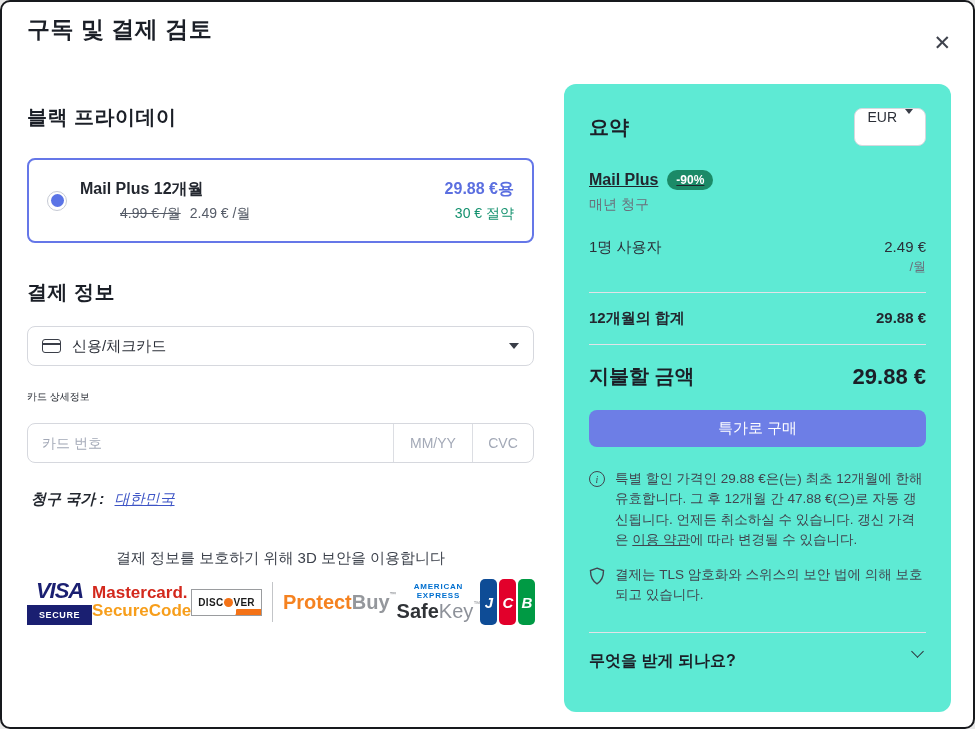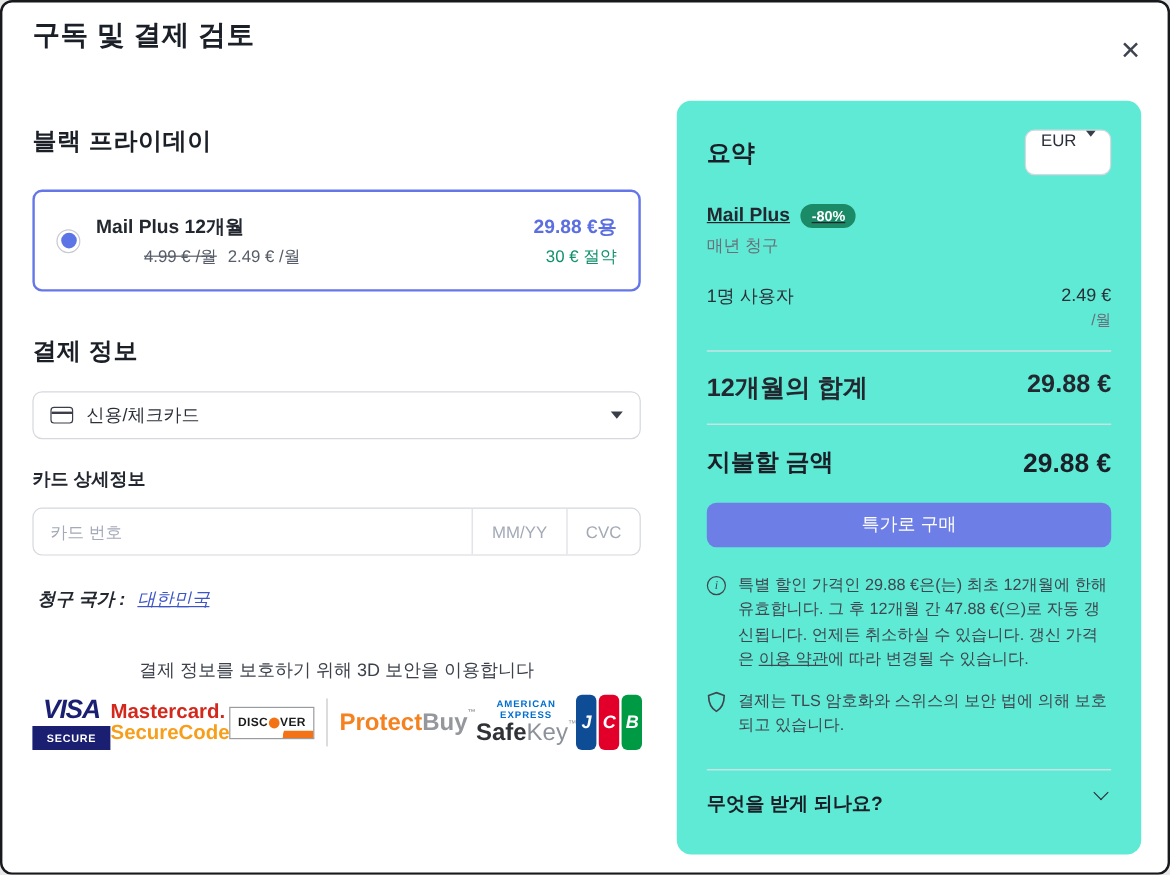--- a/index.html
+++ b/index.html
@@ -31,21 +31,21 @@
   .plan-total { font-size:16px; font-weight:bold; color:#5b6fe0; margin-bottom:5px; }
   .plan-save { font-size:14px; color:#13916e; }
   .select-box {
     position:absolute; left:25px; top:324px; width:507px; height:40px;
     border:1px solid #d6d8de; border-radius:8px; background:#fff;
     display:flex; align-items:center; padding:0 14px; cursor:pointer; font-size:15px; color:#2b2f38;
   }
   .card-glyph { width:19px; height:14px; border:1.6px solid #3a3e48; border-radius:3px; margin-right:11px; position:relative; flex:none; }
   .card-glyph b { position:absolute; left:0; right:0; top:3px; height:2.4px; background:#3a3e48; }
   .caret { margin-left:auto; width:0; height:0; border-left:5px solid transparent; border-right:5px solid transparent; border-top:6px solid #3a3e48; }
-  .field-label { position:absolute; left:25px; top:388px; font-size:15px; font-weight:bold; color:#23272f; }
+  .field-label { position:absolute; left:25px; top:388px; font-size:10px; font-weight:normal; color:#23272f; }
   .card-row {
     position:absolute; left:25px; top:421px; width:507px; height:40px;
     border:1px solid #d6d8de; border-radius:8px; background:#fff; display:flex; overflow:hidden;
   }
   .card-row input { border:none; outline:none; font-size:14px; color:#2b2f38; font-family:inherit; padding:0 14px; background:transparent; }
   .card-row input::placeholder { color:#a3a9b7; opacity:1; }
   .in-number { flex:1; }
   .in-exp { width:79px; border-left:1px solid #dcdee3 !important; text-align:center; padding:0 6px !important; }
   .in-cvc { width:61px; border-left:1px solid #dcdee3 !important; text-align:center; padding:0 6px !important; }
   .billing { position:absolute; left:29px; top:488px; font-size:15px;font-style:italic; }
@@ -92,21 +92,21 @@
   .plan-line { display:flex; align-items:center; gap:9px; margin-bottom:6px;text-decoration:underline; }
   .sum-plan { font-size:16px; font-weight:bold; color:#23272f; }
   .badge { background:#1b8a67; color:#fff; font-size:12px; font-weight:bold; border-radius:10px; padding:3px 9px; }
   .billed { font-size:14px; color:#6a6f7b; margin-bottom:24px; }
   .row { display:flex; justify-content:space-between; align-items:flex-start; }
   .users-row { margin-bottom:16px; font-size:15px; color:#2b2f38; }
   .users-price { text-align:right; }
   .users-price .amt { font-size:15px; color:#2b2f38; }
   .users-price .per { font-size:13px; color:#6a6f7b; margin-top:3px; }
   .sum-hr { border:none; border-top:1px solid #e2e3e8; margin:0; }
-  .total-row { margin:16px 0; font-size:21px; font-weight:bold; color:#23272f;gap:40px; }
+  .total-row { margin:16px 0; font-size:15px; font-weight:bold; color:#23272f;gap:40px; }
   .due-row { margin:18px 0 20px; align-items:center; }
   .due-label { font-size:20px; font-weight:bold; color:#1b1f27; }
   .due-value { font-size:22px; font-weight:bold; color:#1b1f27; }
   .cta {
     width:100%; height:37px; background:#6d7ee6; border:none; border-radius:8px;
     color:#fff; font-size:15px; cursor:pointer; font-family:inherit; margin-bottom:22px;
   }
   .note { display:flex; gap:10px; font-size:13.5px; line-height:1.5; color:#41454f; margin-bottom:15px; }
   .note-icon { flex:none; width:16px; height:16px; border:1.3px solid #41454f; border-radius:50%; font-size:10px; display:flex; align-items:center; justify-content:center; margin-top:2px; font-style:italic; font-family:"Liberation Serif",serif; }
   .note a { color:#41454f; text-decoration:underline; cursor:pointer; }
@@ -203,21 +203,21 @@
     <div class="sum-head">
       <div class="sum-title">요약</div>
       <button class="cur-select">
         <span>EUR</span>
         <span class="cur-caret"></span>
       </button>
     </div>
 
     <div class="plan-line">
       <span class="sum-plan">Mail Plus</span>
-      <span class="badge">-80%</span>
+      <span class="badge">-90%</span>
     </div>
     <div class="billed">매년 청구</div>
 
     <div class="row users-row">
       <span>1명 사용자</span>
       <span class="users-price">
         <div class="amt">2.49 €</div>
         <div class="per">/월</div>
       </span>
     </div>

